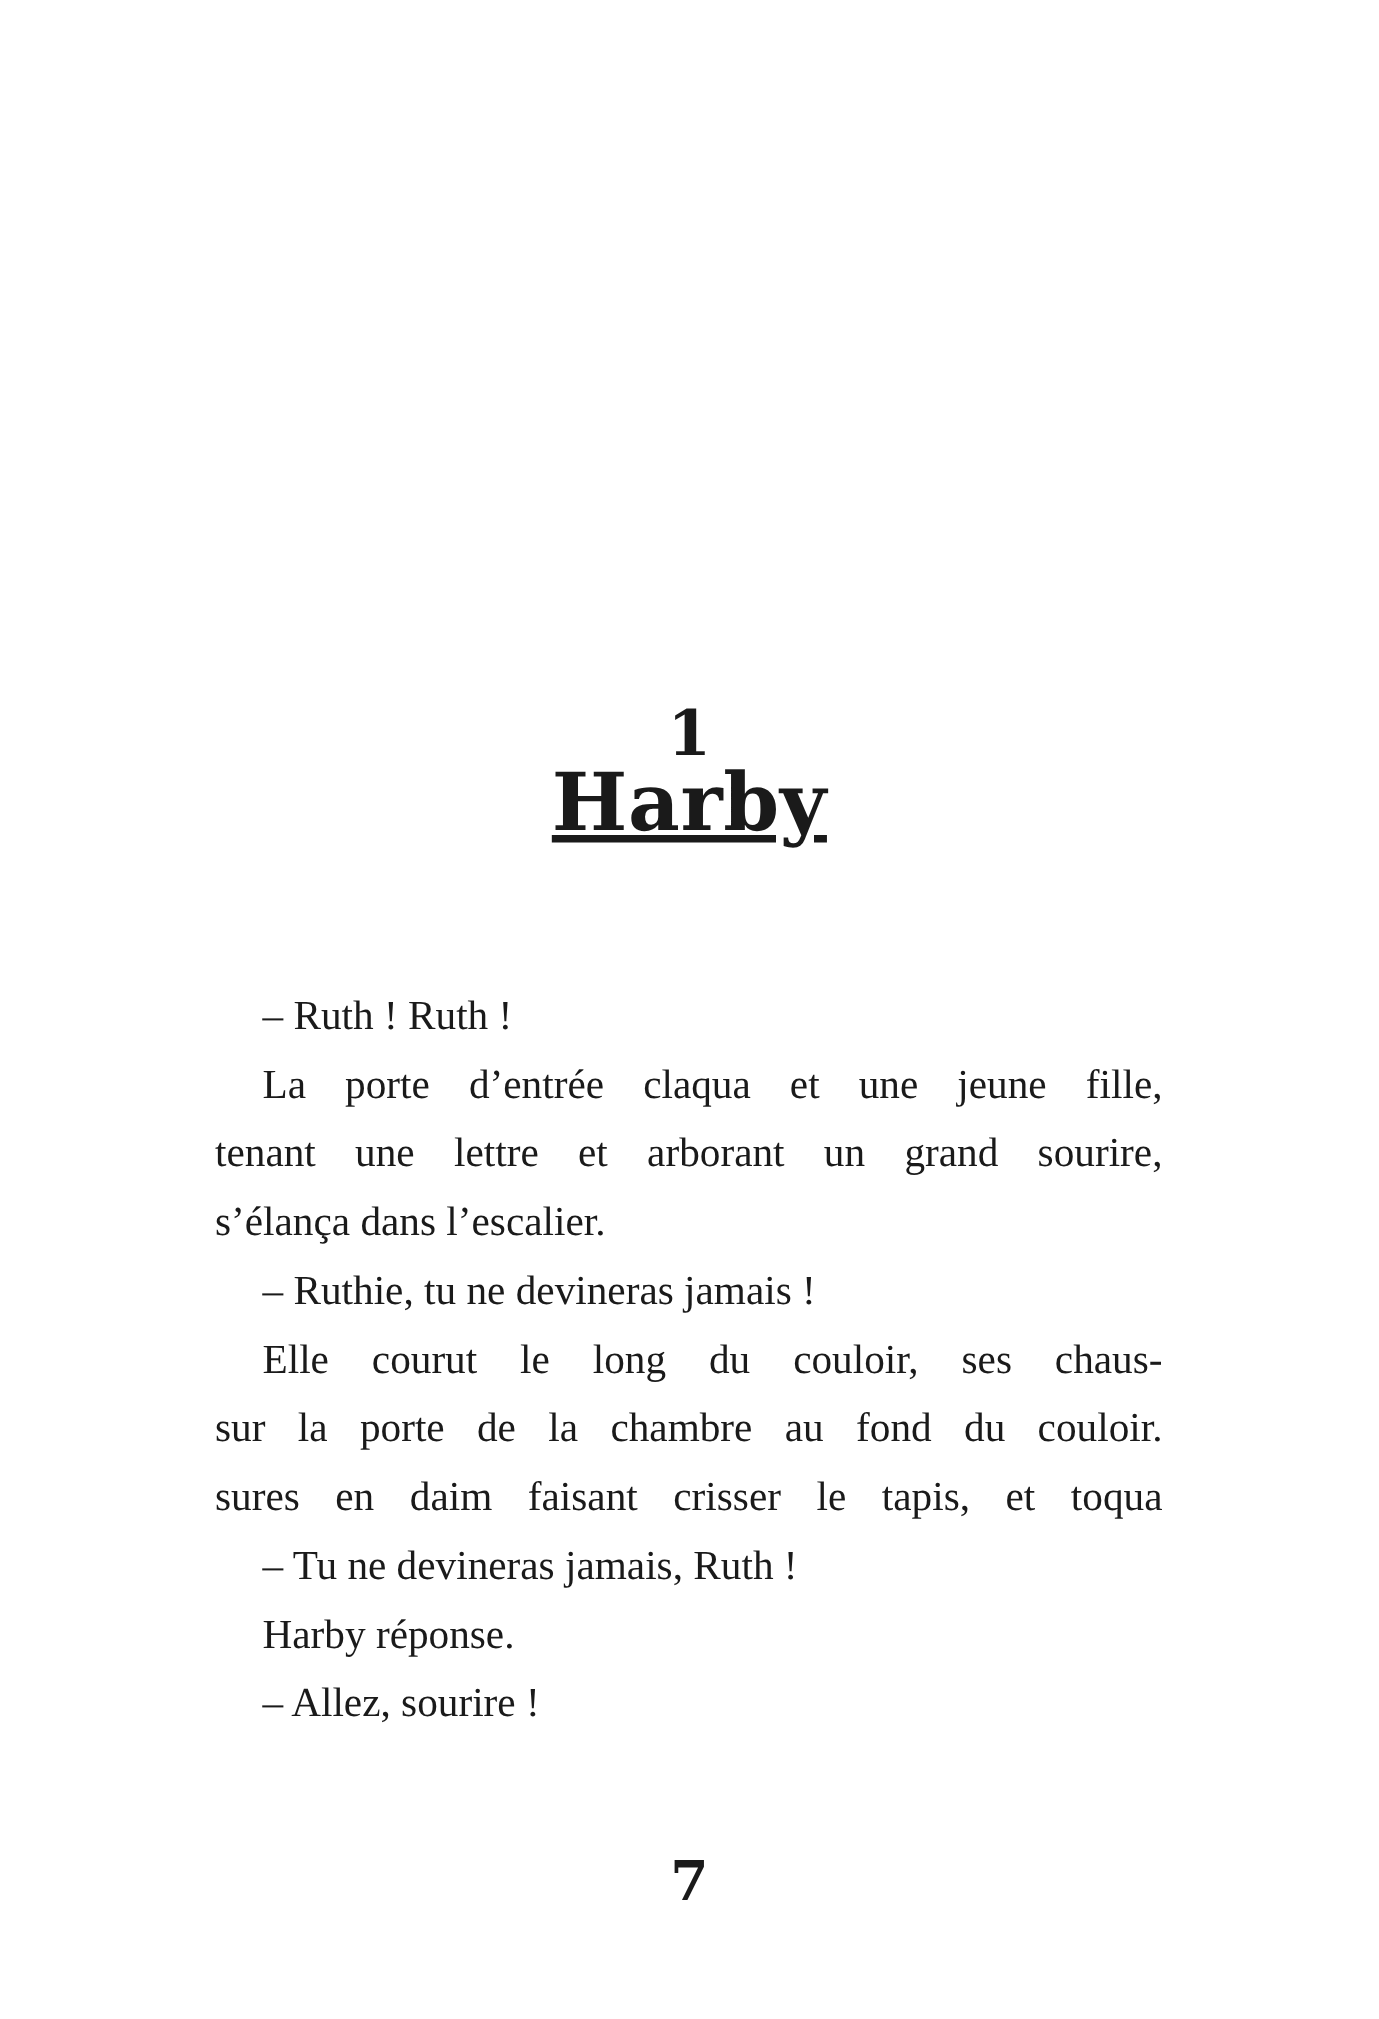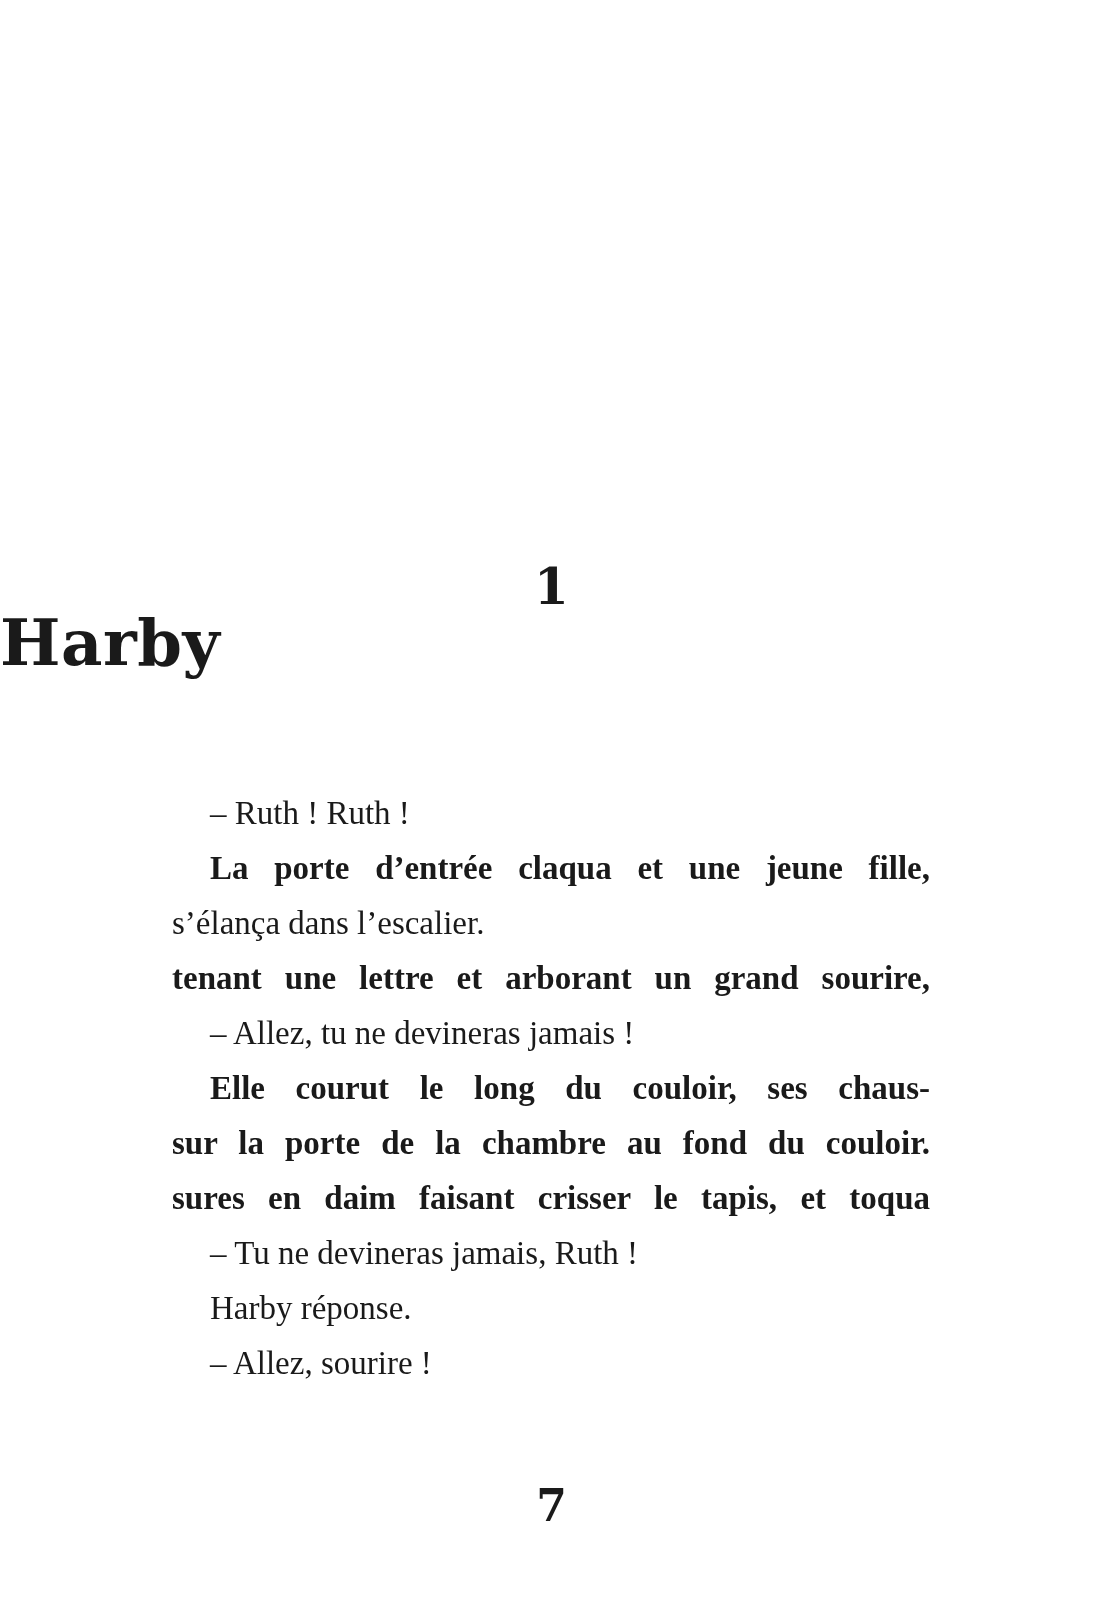--- a/index.html
+++ b/index.html
@@ -25,42 +25,43 @@
     font-family: "DejaVu Serif", serif;
     font-weight: 700;
     font-size: 50px;
     line-height: 1;
   }
   .chapter-title {
     position: absolute;
     top: 611px;
     left: 0;
     width: 100%;
+    text-align: center;
     font-family: "DejaVu Serif", serif;
     font-weight: 700;
     font-size: 64px;
     line-height: 1;
     letter-spacing: 0.5px;
+    text-decoration: underline;
   }
   .body-text {
     position: absolute;
     top: 786px;
     left: 172px;
     width: 758px;
     font-size: 33px;
     line-height: 55px;
   }
   .body-line {
     height: 55px;
     text-align: left;
   }
   .body-line.justify {
     text-align: justify;
     text-align-last: justify;
-    font-weight: bold;
   }
   .body-line.indent {
     padding-left: 38px;
   }
   .page-number {
     position: absolute;
     top: 1484px;
     left: 0;
     width: 100%;
     text-align: center;
@@ -75,23 +76,23 @@
 
 <div class="page" style="background: rgb(255, 255, 255); color: rgb(26, 26, 26);">
 
   <div class="chapter-number">1</div>
 
   <div class="chapter-title">Harby</div>
 
   <div class="body-text">
       <div class="body-line indent">– Ruth ! Ruth !</div>
       <div class="body-line indent justify">La porte d’entrée claqua et une jeune fille,</div>
+      <div class="body-line justify">tenant une lettre et arborant un grand sourire,</div>
       <div class="body-line">s’élança dans l’escalier.</div>
-      <div class="body-line justify">tenant une lettre et arborant un grand sourire,</div>
-      <div class="body-line indent">– Allez, tu ne devineras jamais !</div>
+      <div class="body-line indent">– Ruthie, tu ne devineras jamais !</div>
       <div class="body-line indent justify">Elle courut le long du couloir, ses chaus-</div>
       <div class="body-line justify">sur la porte de la chambre au fond du couloir.</div>
       <div class="body-line justify">sures en daim faisant crisser le tapis, et toqua</div>
       <div class="body-line indent">– Tu ne devineras jamais, Ruth !</div>
       <div class="body-line indent">Harby réponse.</div>
       <div class="body-line indent">– Allez, sourire !</div>
     </div>
 
   <div class="page-number">7</div>
 

